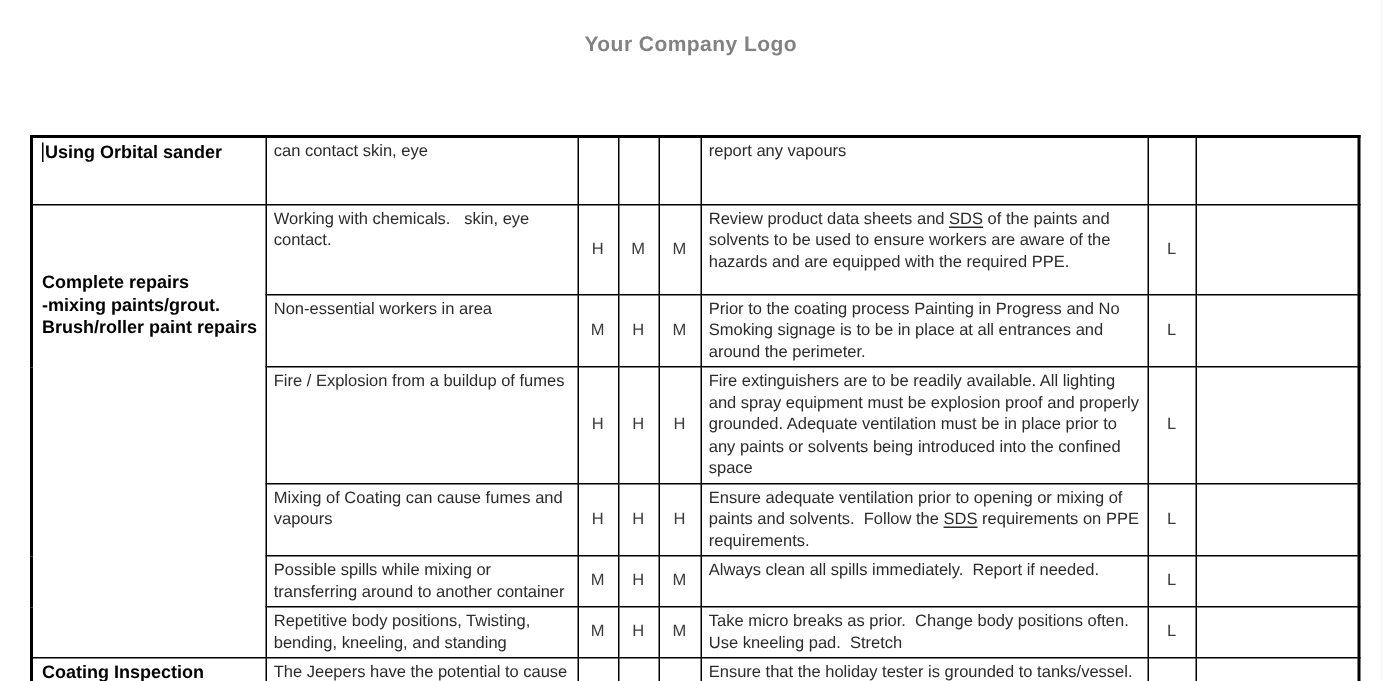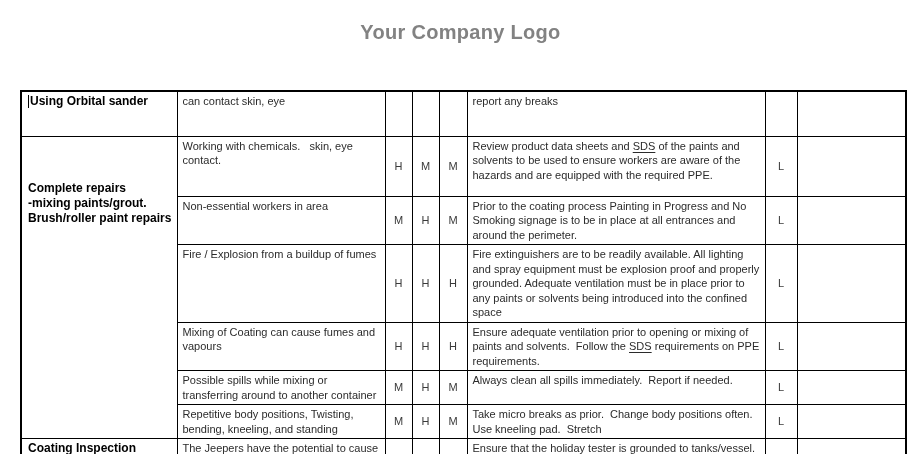--- a/index.html
+++ b/index.html
@@ -6,21 +6,21 @@
   .page {
     width: 921px; height: 454px;
     background: #ffffff;
     position: relative;
     overflow: hidden;
     font-family: "Liberation Sans", sans-serif;
   }
   .logo {
     text-align: center;
     padding-top: 21px;
-    font-size: 20px;
+    font-size: 14px;
     font-weight: bold;
     letter-spacing: 0.3px;
     color: #828282;
   }
   table.risk {
     position: absolute;
     top: 90px; left: 20px;
     width: 885px;
     border-collapse: collapse;
     table-layout: fixed;
@@ -92,21 +92,21 @@
         <col style="width:109px">
     </colgroup>
 
     <tbody>
         <tr class="h45">
       <td class="task pad1"><span class="caret"></span><span>Using Orbital sander</span></td>
       <td class="hazard">can contact skin, eye</td>
       <td class="rating"></td>
       <td class="rating"></td>
       <td class="rating"></td>
-      <td class="controls">report any breaks</td>
+      <td class="controls">report any vapours</td>
       <td class="residual"></td>
       <td></td>
     </tr>
 
     <tr class="h60">
       <td class="task pad2" rowspan="6">Complete repairs
 -mixing paints/grout.
 Brush/roller paint repairs</td>
       <td class="hazard">Working with chemicals.   skin, eye contact.</td>
       <td class="rating">H</td>

